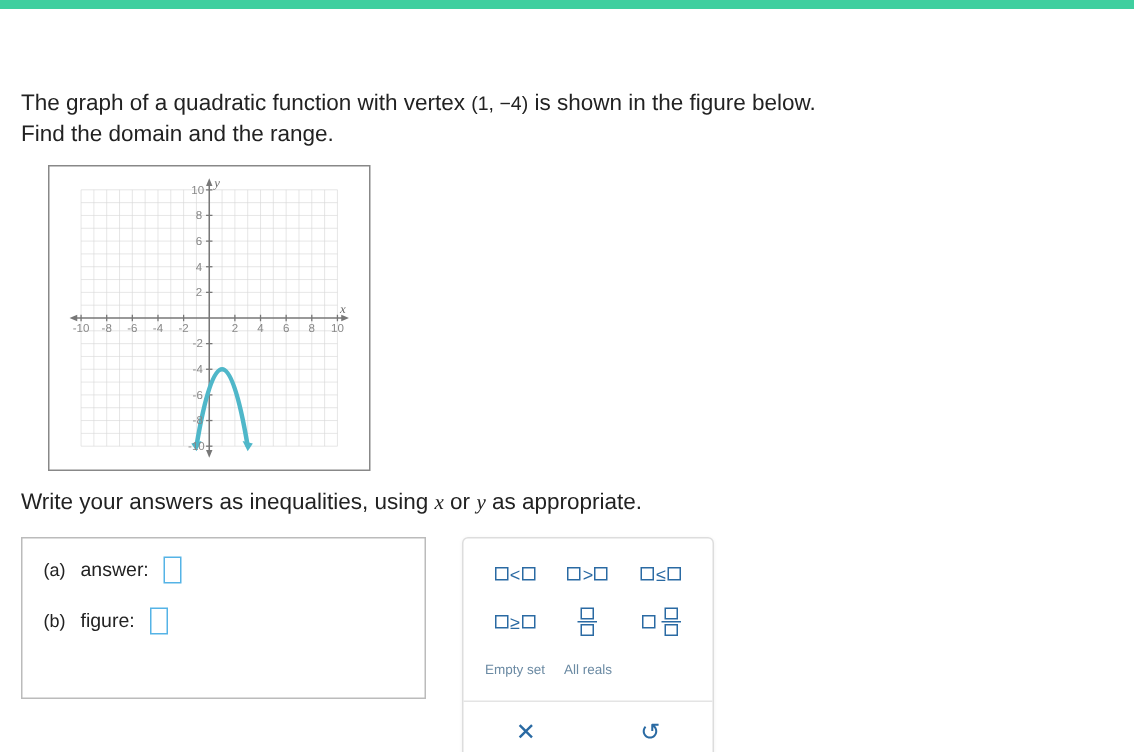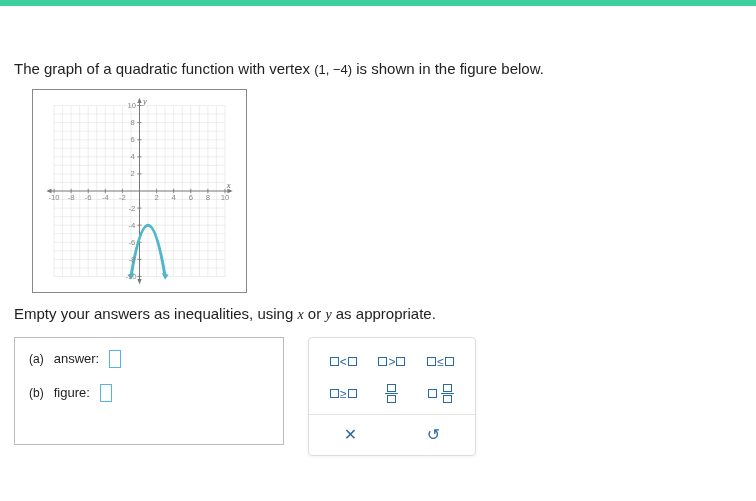--- a/index.html
+++ b/index.html
@@ -81,20 +81,21 @@
 </style>
 </head>
 <body>
 
 <div class="topbar"></div>
 
 <div class="content">
 
   <p class="problem-text">
     <span>The graph of a quadratic function with vertex </span><span class="vertex">(1, −4)</span><span> is shown in the figure below.</span><br>
+    <span>Find the domain and the range.</span>
   </p>
 
   <div class="graph-wrap">
     <div class="graph-box">
       <svg class="graph" width="199" height="188" viewBox="-11 -11 22 22">
         <g transform="scale(1,-1)">
 
           <g stroke="#d8d8d8" stroke-width="0.05">
             <line x1="-10" y1="-10" x2="-10" y2="10"></line>
               <line x1="-9" y1="-10" x2="-9" y2="10"></line>
@@ -205,21 +206,21 @@
         </g>
         <g fill="#666" font-size="1" font-style="italic" font-family="serif">
           <text x="10.2" y="-0.4">x</text>
           <text x="0.4" y="-10.2">y</text>
         </g>
       </svg>
     </div>
   </div>
 
   <p class="instr">
-    <span>Empty your answers as inequalities, using </span><span class="mathit">x</span><span> or </span><span class="mathit">y</span><span> as appropriate.</span><br>
+    <span>Write your answers as inequalities, using </span><span class="mathit">x</span><span> or </span><span class="mathit">y</span><span> as appropriate.</span><br>
   </p>
 
   <div class="answer-row">
 
     <div class="answer-box">
       <div class="answer-line">
         <span class="part-label">(a)</span>
         <span>answer:</span>
         <span class="input-slot"></span>
       </div>
@@ -265,20 +266,25 @@
             <span class="sqfrac">
               <span class="sq"></span>
               <span class="frac">
                 <span class="n"></span>
                 <span class="bar"></span>
                 <span class="d"></span>
               </span>
             </span>
           </div>
       </div>
+      <div class="tool-row">
+        <div class="tool-btn small-label">Empty set</div>
+        <div class="tool-btn small-label">All reals</div>
+        <div class="tool-btn" style="visibility:hidden"></div>
+      </div>
       <div class="bottom-row">
         <div class="act-btn">
             <span>✕</span>
           </div>
         <div class="act-btn">
             <span>↺</span>
           </div>
       </div>
     </div>
 

